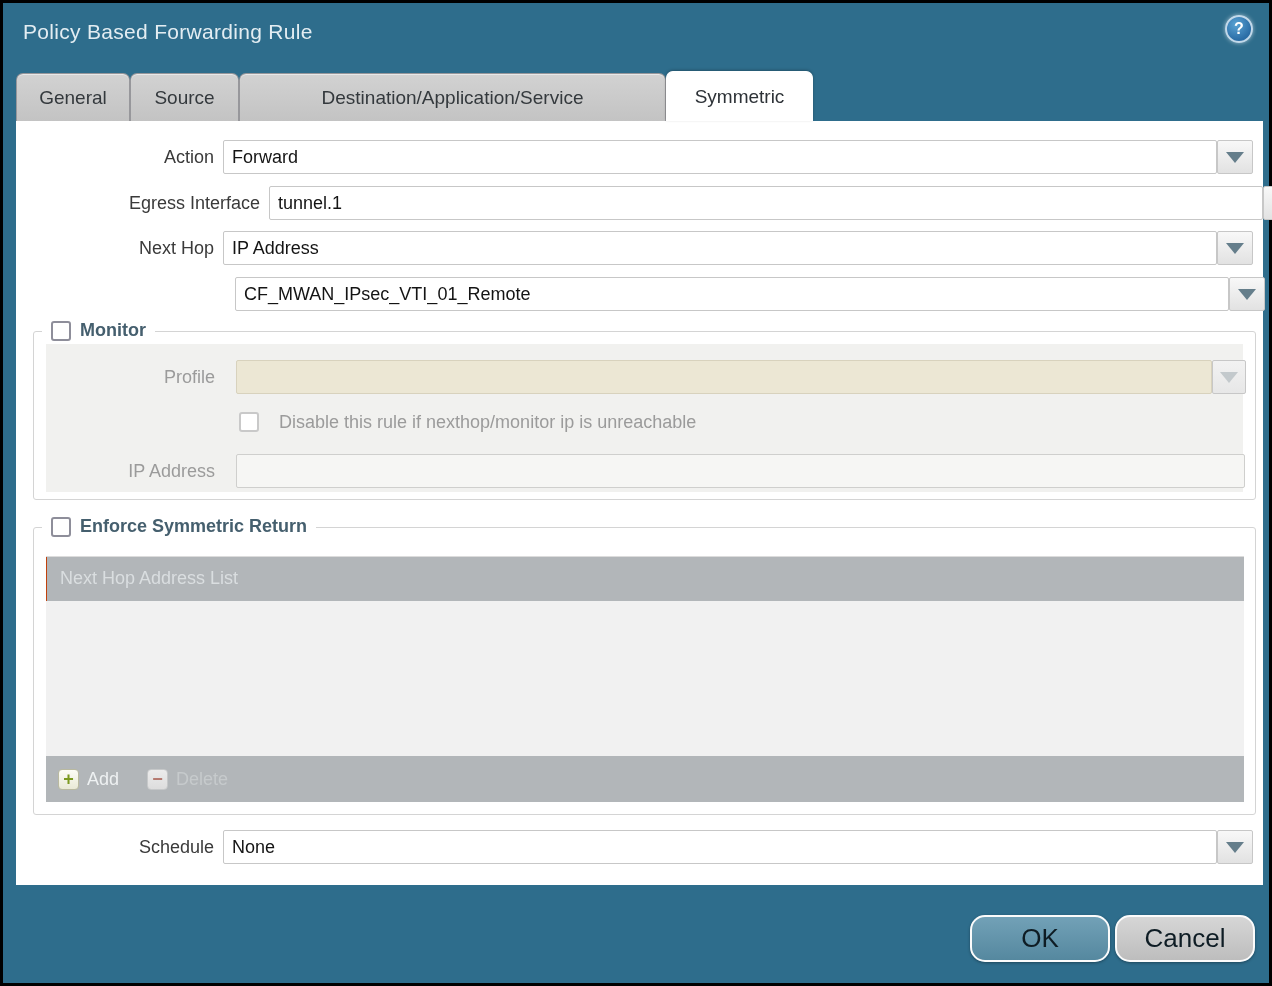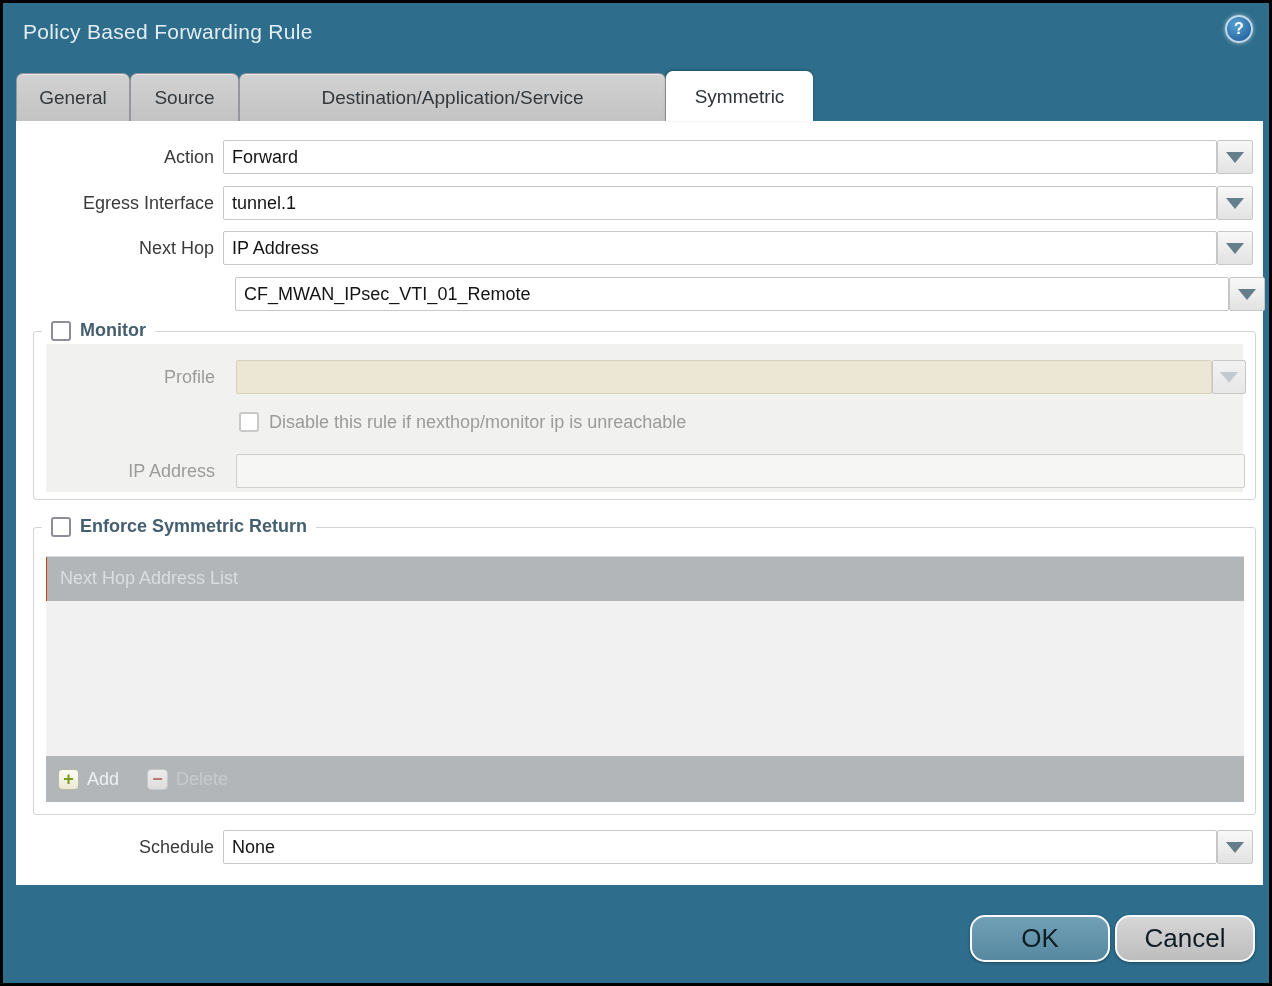--- a/index.html
+++ b/index.html
@@ -81,21 +81,21 @@
   }
   .dd-arrow {
     width:0; height:0;
     border-left:9px solid transparent; border-right:9px solid transparent;
     border-top:11px solid #657e8b;
   }
   .dd-btn.disabled { background:linear-gradient(#f2f2f2,#e7e7e7); cursor:default; }
   .dd-btn.disabled .dd-arrow { border-top-color:#c3c9cc; }
 
   .row-action   { top:19px;  width:1247px; }
-  .row-egress   { top:65px;  width:1061px; }
+  .row-egress   { top:65px;  width:1061px;margin-left:46px; }
   .row-nexthop  { top:110px; width:1247px; }
   .row-nhaddr   { top:156px; width:1014px;margin-left:12px; }
   .row-schedule { top:709px; width:1247px; }
 
   
   .fieldset {
     position:absolute; left:17px; width:1223px;
     border:1px solid #d4d4d4; border-radius:3px;
   }
   .fs-monitor { top:210px; height:169px; }
@@ -125,21 +125,21 @@
   }
   .m-input {
     position:absolute; left:190px; height:34px;
     border:1px solid #cfcfcd; border-radius:2px;
     font-family:"Liberation Sans",sans-serif; font-size:18px; color:#6b6b6b;
     padding:0 8px; outline:none;
   }
   .profile-input { top:16px; width:976px; background:#ece7d4; border-color:#d8d2bd; }
   .profile-dd { left:1166px; top:16px; width:34px; }
   .ip-input { top:110px; width:1009px; background:#f6f6f4; }
-  .disable-row { position:absolute; left:193px; top:65px; height:26px; display:flex; align-items:center; gap:10px; }
+  .disable-row { position:absolute; left:193px; top:65px; height:26px; display:flex; align-items:center; gap:20px; }
   .disable-label { font-size:18px; color:#9b9b9b; }
 
   
   .nh-table {
     position:absolute; left:12px; top:28px; width:1198px; height:246px;
     border-top:1px solid #dcdcdc;
     display:flex; flex-direction:column;
   }
   .nh-header {
     height:44px; background:#b2b6b9; border-left:1px solid #c2410c;

